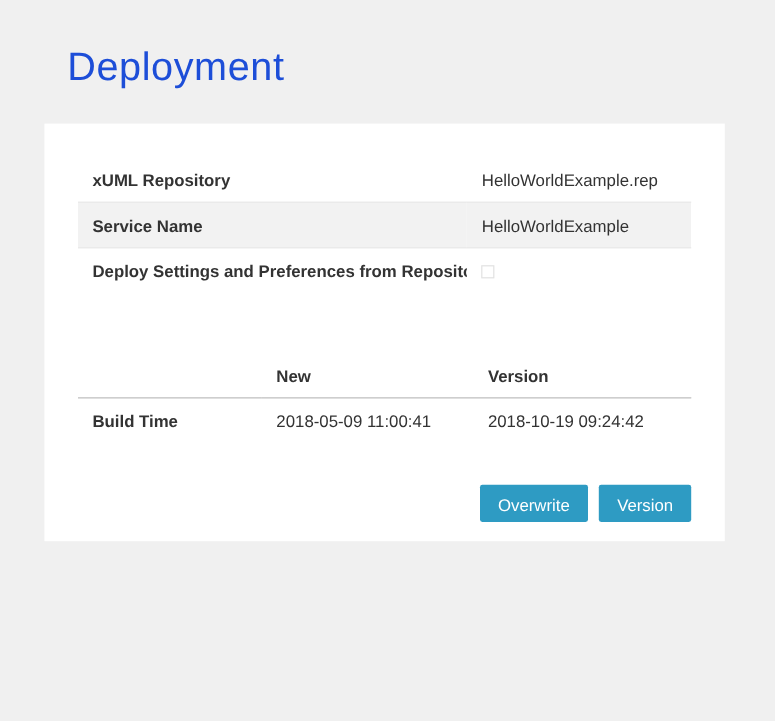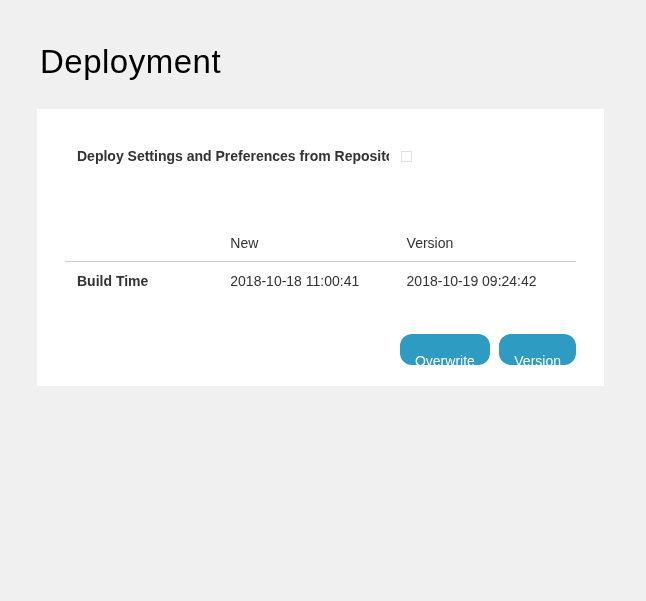--- a/index.html
+++ b/index.html
@@ -10,26 +10,26 @@
     color: #333333;
   }
   .page {
     width: 646px;
     height: 601px;
     background: #f0f0f0;
     box-sizing: border-box;
     overflow: hidden;
   }
   .page-title {
-    margin: 0;
-    padding: 42px 0 0 40px;
+    margin: 16px;
+    padding: 20px 0 0 40px;
     font-size: 33px;
     line-height: 40px;
     font-weight: 300;
-    color: #000000;
+    color: #1d4ed8;
     letter-spacing: 0.5px;
   }
   .card {
     background: #ffffff;
     margin: 27px 37px 0 37px;
     width: 567px;
     box-sizing: border-box;
     padding: 28px 28px 16px 28px;
   }
   table {
@@ -45,21 +45,21 @@
     vertical-align: middle;
     overflow: hidden;
     white-space: nowrap;
   }
   .label-cell { font-weight: bold; color: #333333; }
   .value-cell { color: #333333; }
   .row-striped { background: #f2f2f2; }
   .settings-table tr + tr td { border-top: 1px solid #e5e5e5; }
   .settings-table .label-col { width: 63.5%; }
   .versions-table thead th {
-    font-weight: normal;
+    font-weight: bold;
     border-bottom: 1px solid #cccccc;
   }
   .versions-table tbody tr + tr td { border-top: 1px solid #e5e5e5; }
   .versions-table .col-label { width: 30%; }
   .versions-table .col-new { width: 34.5%; }
   .versions-table .col-deployed { width: 35.5%; }
   .spacer-lg { height: 50px; }
   .spacer-md { height: 35px; }
   .checkbox {
     -webkit-appearance: none;
@@ -79,23 +79,23 @@
     border: 1px solid #e2e2e2;
     cursor: default;
   }
   .button-bar {
     text-align: right;
   }
   .btn {
     display: inline-block;
     box-sizing: border-box;
     height: 31px;
-    padding: 12px 15px;
+    padding: 2px 15px;
     border: none;
-    border-radius: 12px;
+    border-radius: 2px;
     background: #2e9bc3;
     color: #ffffff;
     font-family: "Liberation Sans", sans-serif;
     font-size: 14px;
     line-height: 31px;
     cursor: pointer;
   }
   .btn + .btn { margin-left: 5px; }
 </style>
 </head>
@@ -105,20 +105,28 @@
   <h1 class="page-title">Deployment</h1>
 
   <div class="card">
 
     <table class="settings-table">
       <colgroup>
           <col class="label-col">
           <col>
         </colgroup>
       <tbody>
+        <tr>
+          <td class="label-cell">xUML Repository</td>
+          <td class="value-cell">HelloWorldExample.rep</td>
+        </tr>
+        <tr class="row-striped">
+          <td class="label-cell">Service Name</td>
+          <td class="value-cell">HelloWorldExample</td>
+        </tr>
         <tr>
           <td class="label-cell">Deploy Settings and Preferences from Repository</td>
           <td class="value-cell">
             <input type="checkbox" class="checkbox disabled" disabled="" style="">
           </td>
         </tr>
       </tbody>
     </table>
 
     <div class="spacer-lg"></div>
@@ -132,21 +140,21 @@
       <thead>
         <tr>
           <th></th>
           <th>New</th>
           <th>Version</th>
         </tr>
       </thead>
       <tbody>
         <tr>
           <td class="label-cell">Build Time</td>
-          <td class="value-cell">2018-10-18 11:00:41</td>
+          <td class="value-cell">2018-05-09 11:00:41</td>
           <td class="value-cell">2018-10-19 09:24:42</td>
         </tr>
       </tbody>
     </table>
 
     <div class="spacer-md"></div>
 
     <div class="button-bar">
       <button class="btn">Overwrite</button>
       <button class="btn">Version</button>

